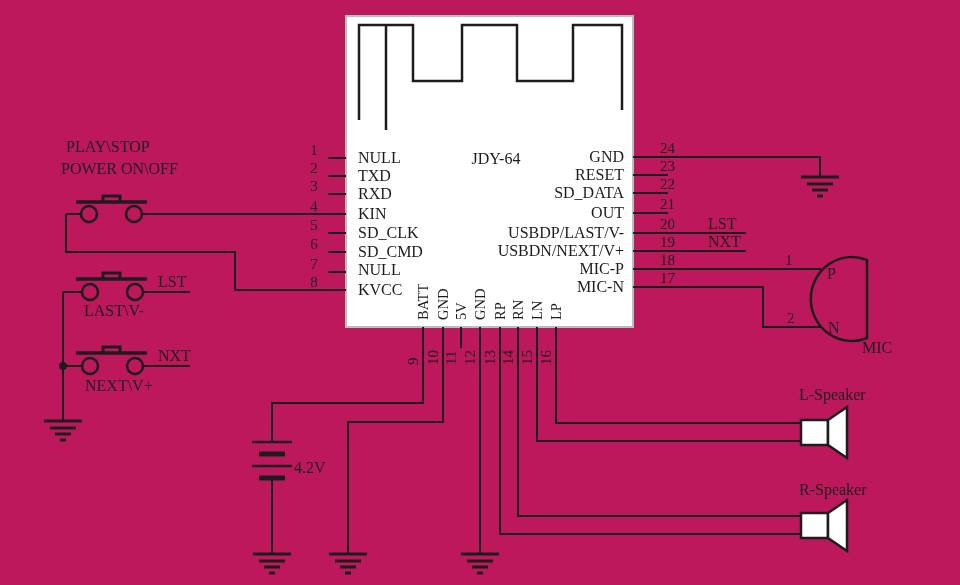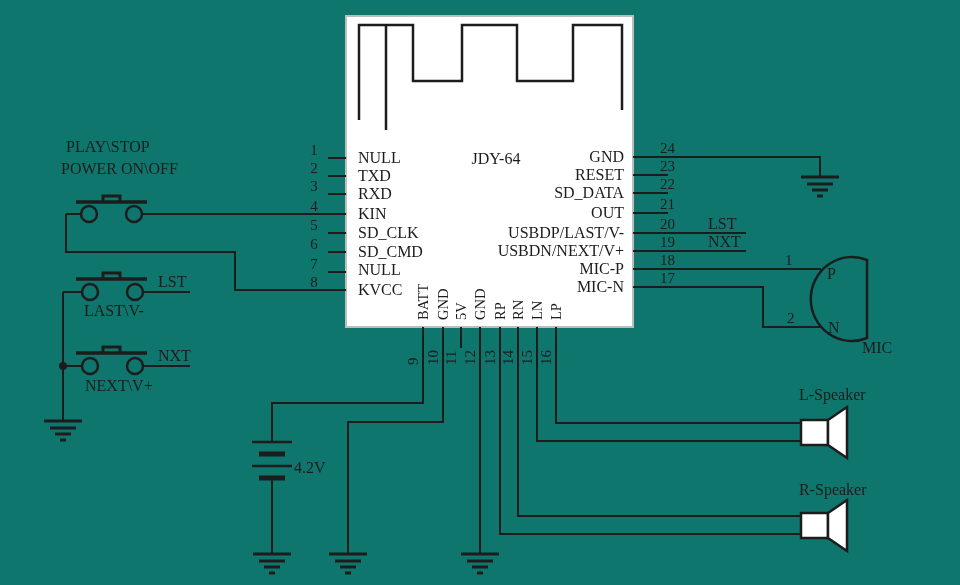--- a/index.html
+++ b/index.html
@@ -1,16 +1,16 @@
 <!DOCTYPE html>
 <html><head>
 <meta charset="utf-8">
 <style>
   html,body{margin:0;padding:0;background:#e8e8e8;}
-  .stage{position:relative;width:960px;height:585px;background:#0f766e;overflow:hidden;
+  .stage{position:relative;width:960px;height:585px;background:#be185d;overflow:hidden;
          font-family:"Liberation Serif", serif;}
   svg{position:absolute;left:0;top:0;}
   text{fill:#1c1c1c;font-family:"Liberation Serif", serif;}
   .t16{font-size:16px;}
   .t15{font-size:15px;}
   .t14{font-size:14.5px;}
   .end{text-anchor:end;}
   .mid{text-anchor:middle;}
 </style>
 </head>

